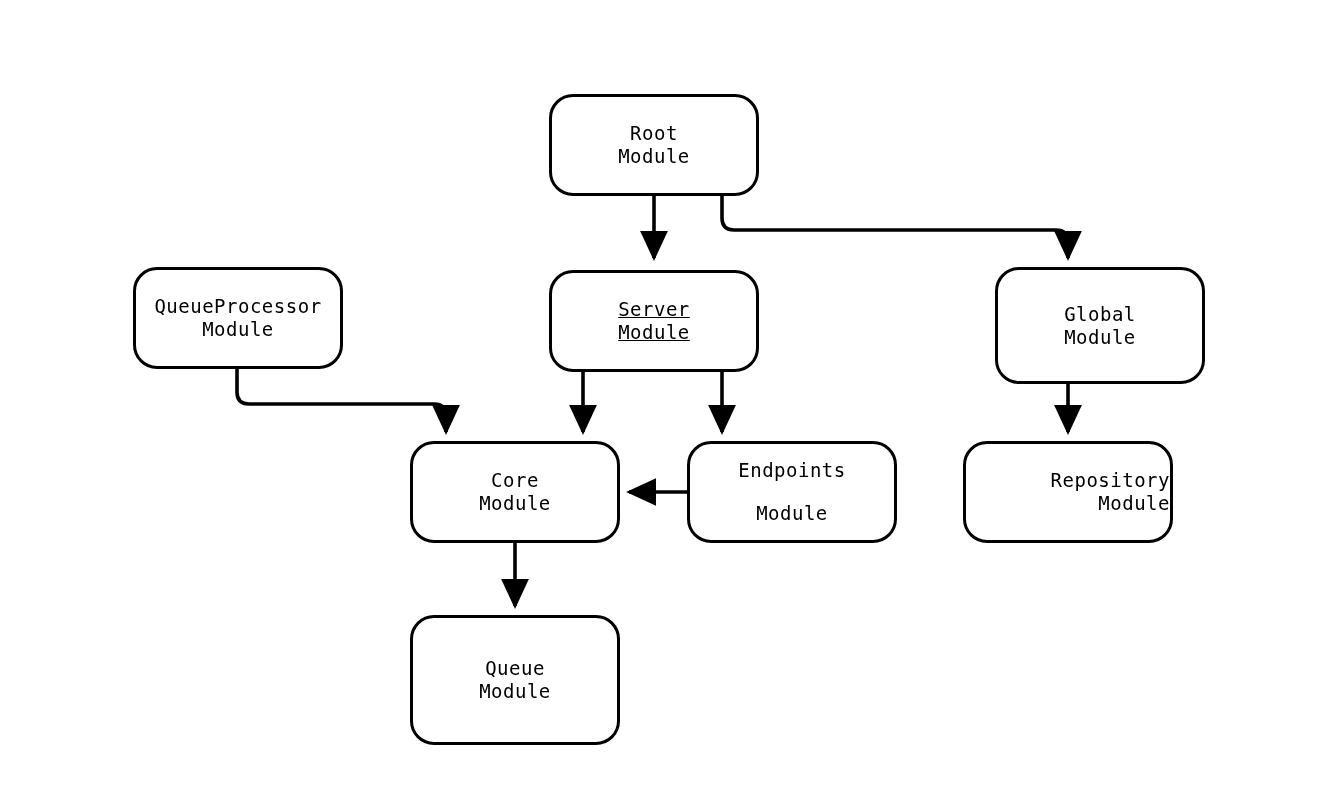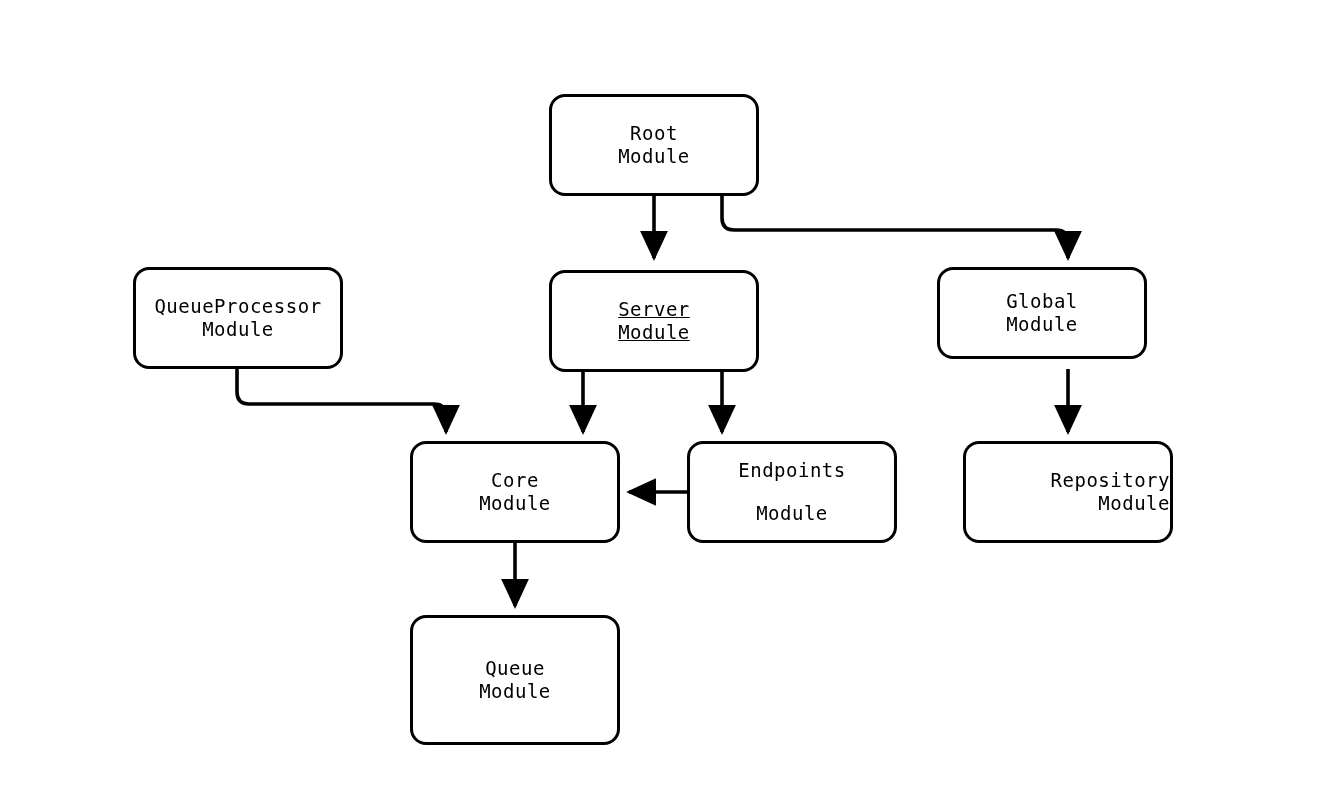--- a/index.html
+++ b/index.html
@@ -19,21 +19,21 @@
     position: absolute;
     left: 0;
     top: 0;
     width: 1337px;
     height: 809px;
   }
   .node {
     position: absolute;
     box-sizing: border-box;
     border: 3px solid #000000;
-    border-radius: 16px;
+    border-radius: 24px;
     background: #ffffff;
     display: flex;
     flex-direction: column;
     align-items: center;
     justify-content: center;
     z-index: 2;
   }
   .node-line {
     font-family: "DejaVu Sans Mono", "Liberation Mono", monospace;
     font-size: 19px;
@@ -74,21 +74,21 @@
   <div class="node" style="left:133px; top:267px; width:210px; height:102px;">
     <div class="node-line">QueueProcessor</div>
     <div class="node-line">Module</div>
   </div>
 
   <div class="node" style="left:549px; top:270px; width:210px; height:102px;text-decoration:underline;">
     <div class="node-line">Server</div>
     <div class="node-line">Module</div>
   </div>
 
-  <div class="node" style="left:937px; top:267px; width:210px; height:92px;">
+  <div class="node" style="left:995px; top:267px; width:210px; height:117px;">
     <div class="node-line">Global</div>
     <div class="node-line">Module</div>
   </div>
 
   <div class="node" style="left:410px; top:441px; width:210px; height:102px;">
     <div class="node-line">Core</div>
     <div class="node-line">Module</div>
   </div>
 
   <div class="node" style="left:687px; top:441px; width:210px; height:102px;gap:20px;">

